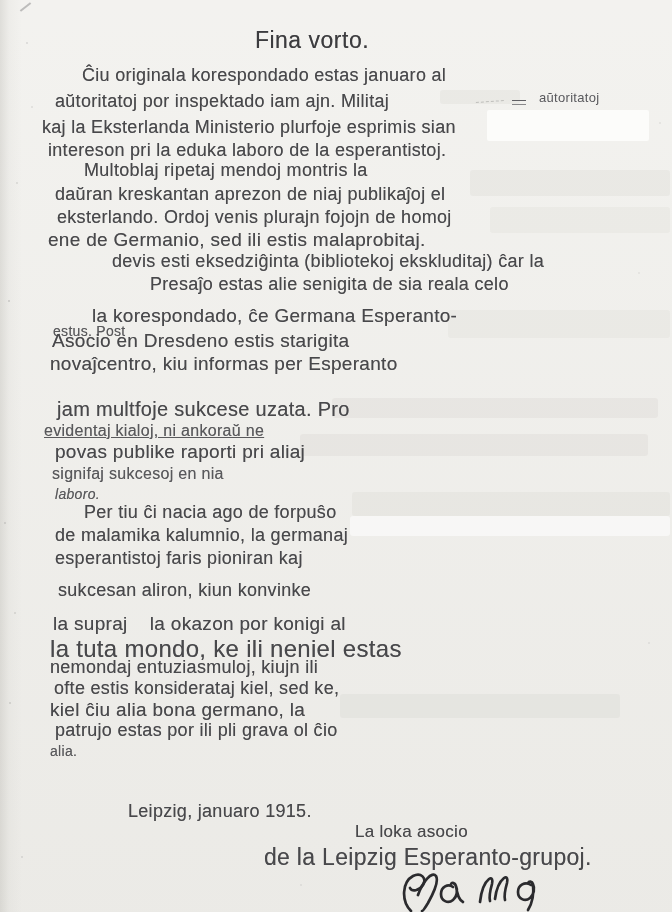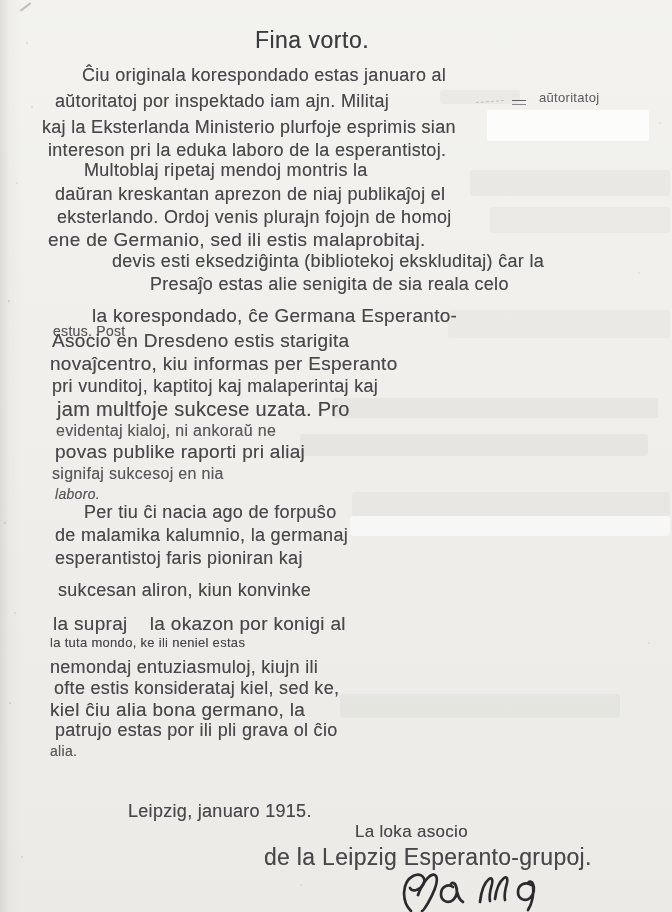--- a/index.html
+++ b/index.html
@@ -115,32 +115,31 @@
   <div class="ln" style="left:84px;top:161px;font-size:18px;">Multoblaj ripetaj mendoj montris la</div>
   <div class="ln" style="left:55px;top:185px;font-size:18px;">daŭran kreskantan aprezon de niaj publikaĵoj el</div>
   <div class="ln" style="left:57px;top:208px;font-size:18px;text-align:right;">eksterlando. Ordoj venis plurajn fojojn de homoj</div>
   <div class="ln" style="left:48px;top:230px;font-size:19px;">ene de Germanio, sed ili estis malaprobitaj.</div>
   <div class="ln" style="left:112px;top:252px;font-size:18px;">devis esti eksedziĝinta (bibliotekoj ekskluditaj) ĉar la</div>
   <div class="ln" style="left:150px;top:275px;font-size:18px;">Presaĵo estas alie senigita de sia reala celo</div>
   <div class="ln small" style="left:53px;top:292px;font-size:14px;margin-top:32px;">estus. Post</div>
   <div class="ln" style="left:92px;top:306px;font-size:19px;">la korespondado, ĉe Germana Esperanto-</div>
   <div class="ln" style="left:52px;top:331px;font-size:19px;">Asocio en Dresdeno estis starigita</div>
   <div class="ln" style="left:50px;top:354px;font-size:19px;">novaĵcentro, kiu informas per Esperanto</div>
-  <div class="ln" style="left:52px;top:377px;font-size:18px;">pri vunditoj, kaptitoj kaj malaperintaj kaj</div>
   <div class="ln" style="left:57px;top:398px;font-size:20px;">jam multfoje sukcese uzata. Pro</div>
-  <div class="ln small" style="left:56px;top:422px;font-size:16px;">evidentaj kialoj, ni ankoraŭ ne</div>
+  <div class="ln small" style="left:44px;top:422px;font-size:16px;text-decoration:underline;">evidentaj kialoj, ni ankoraŭ ne</div>
   <div class="ln" style="left:55px;top:442px;font-size:19px;">povas publike raporti pri aliaj</div>
   <div class="ln small" style="left:52px;top:465px;font-size:16px;">signifaj sukcesoj en nia</div>
   <div class="ln small" style="left:55px;top:487px;font-size:14px;font-style:italic;">laboro.</div>
   <div class="ln" style="left:84px;top:503px;font-size:18px;">Per tiu ĉi nacia ago de forpuŝo</div>
   <div class="ln" style="left:55px;top:526px;font-size:18px;">de malamika kalumnio, la germanaj</div>
   <div class="ln" style="left:55px;top:549px;font-size:18px;">esperantistoj faris pioniran kaj</div>
   <div class="ln" style="left:58px;top:571px;font-size:18px;margin-top:10px;">sukcesan aliron, kiun konvinke</div>
   <div class="ln" style="left:53px;top:614px;font-size:19px;">la supraj    la okazon por konigi al</div>
-  <div class="ln" style="left:50px;top:636px;font-size:13px;">la tuta mondo, ke ili neniel estas</div>
+  <div class="ln" style="left:50px;top:636px;font-size:24px;">la tuta mondo, ke ili neniel estas</div>
   <div class="ln" style="left:50px;top:658px;font-size:18px;">nemondaj entuziasmuloj, kiujn ili</div>
   <div class="ln" style="left:54px;top:679px;font-size:18px;">ofte estis konsiderataj kiel, sed ke,</div>
   <div class="ln" style="left:50px;top:700px;font-size:19px;">kiel ĉiu alia bona germano, la</div>
   <div class="ln" style="left:55px;top:721px;font-size:18px;">patrujo estas por ili pli grava ol ĉio</div>
   <div class="ln small" style="left:50px;top:744px;font-size:14px;">alia.</div>
 
   <div class="ln" style="left:128px;top:774px;font-size:18px;margin-top:28px;">Leipzig, januaro 1915.</div>
 
   <div class="ln" style="left:355px;top:823px;font-size:17px;">La loka asocio</div>
   <div class="ln" style="left:264px;top:845px;font-size:23px;">de la Leipzig Esperanto-grupoj.</div>

